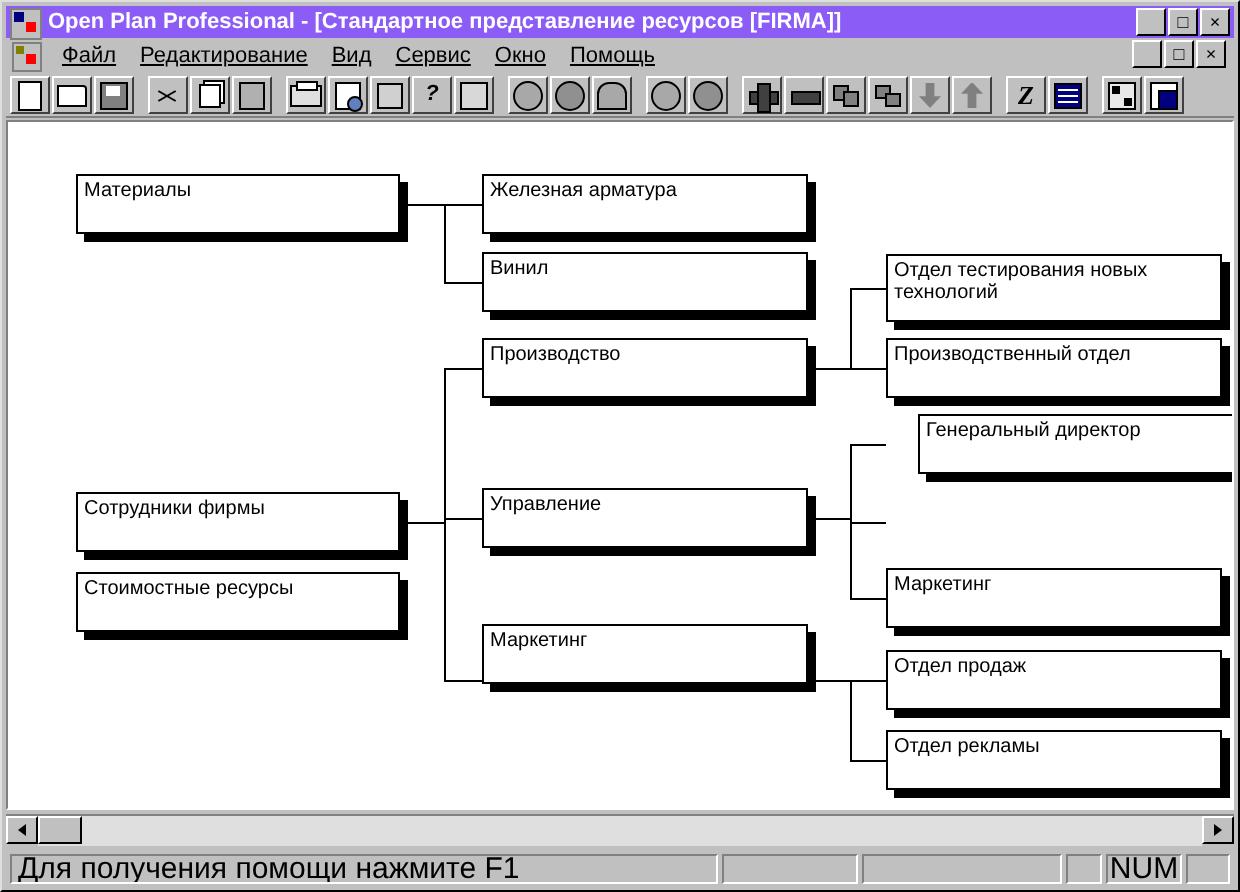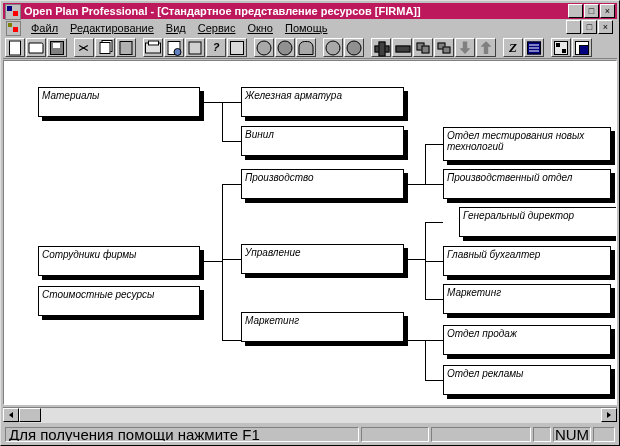--- a/index.html
+++ b/index.html
@@ -9,21 +9,21 @@
     font-family:"Liberation Sans","DejaVu Sans",sans-serif;
     font-size:11px;
     -webkit-font-smoothing:none;
   }
   .app{position:relative;width:620px;height:446px;box-sizing:border-box;
        border-left:1px solid #dfdfdf;border-top:1px solid #dfdfdf;
        border-right:1px solid #000;border-bottom:1px solid #000;background:#c0c0c0;}
 
   
   .titlebar{position:absolute;left:2px;top:2px;width:614px;height:16px;
-            background:#be185d;display:flex;align-items:center;}
+            background:#8b5cf6;display:flex;align-items:center;}
   .app-icon{width:14px;height:14px;margin:1px 3px 0 2px;flex:0 0 auto;position:relative;
             background:#c0c0c0;border:1px solid #808080;}
   .app-icon:before{content:"";position:absolute;left:1px;top:1px;width:5px;height:5px;background:#000080;}
   .app-icon:after{content:"";position:absolute;left:7px;top:6px;width:5px;height:5px;background:#ff0000;}
   .title-text{color:#fff;font-weight:bold;font-size:11px;white-space:nowrap;
               letter-spacing:0px;flex:1 1 auto;overflow:hidden;}
   .winbtns{display:flex;gap:0;align-items:center;margin-right:2px;}
   .winbtn{width:15px;height:14px;background:#c0c0c0;margin-left:1px;
           border-top:1px solid #fff;border-left:1px solid #fff;
           border-right:1px solid #000;border-bottom:1px solid #000;
@@ -91,21 +91,21 @@
   .g-net{width:12px;height:12px;border:1px solid #000;background:#e8e8e8;}
   .g-net:after{content:"";position:absolute;left:1px;top:1px;width:4px;height:4px;background:#000;box-shadow:6px 6px 0 #000;}
   .g-cascade{width:12px;height:12px;background:#fff;border:1px solid #000;}
   .g-cascade:after{content:"";position:absolute;left:3px;top:3px;width:8px;height:8px;background:#000080;border:1px solid #000;}
 
   
   .client{position:absolute;left:2px;top:59px;width:614px;height:345px;
           background:#ffffff;
           border-top:1px solid #808080;border-left:1px solid #808080;
           border-right:1px solid #ffffff;border-bottom:1px solid #ffffff;
-          box-sizing:border-box;overflow:hidden;font-style:italic;}
+          box-sizing:border-box;overflow:hidden;}
   .canvas{position:absolute;left:0;top:0;width:612px;height:343px;}
   .node{position:absolute;background:#ffffff;border:1px solid #000000;
         box-sizing:border-box;box-shadow:4px 4px 0 0 #000000;}
   .node .lbl{display:block;padding:2px 2px 0 3px;font-size:10px;color:#000;line-height:11px;
              font-family:"Liberation Sans","DejaVu Sans",sans-serif;white-space:pre-line;}
   .conn{position:absolute;background:#000000;}
   .hline{height:1px;}
   .vline{width:1px;}
 
   
@@ -319,23 +319,20 @@
         <div class="node" style="left: 439px; top: 66px; width: 168px; height: 34px;">
           <span class="lbl">Отдел тестирования новых
 технологий</span>
         </div>
         <div class="node" style="left: 439px; top: 108px; width: 168px; height: 30px;">
           <span class="lbl">Производственный отдел</span>
         </div>
         <div class="node" style="left: 439px; top: 146px; width: 168px; height: 30px; margin-left: 16px;">
           <span class="lbl">Генеральный директор</span>
         </div>
-        <div class="node" style="left: 439px; top: 185px; width: 168px; height: 30px;">
-          <span class="lbl">Главный бухгалтер</span>
-        </div>
         <div class="node" style="left: 439px; top: 223px; width: 168px; height: 30px;">
           <span class="lbl">Маркетинг</span>
         </div>
         <div class="node" style="left: 439px; top: 264px; width: 168px; height: 30px;">
           <span class="lbl">Отдел продаж</span>
         </div>
         <div class="node" style="left: 439px; top: 304px; width: 168px; height: 30px;">
           <span class="lbl">Отдел рекламы</span>
         </div>
       </div>

